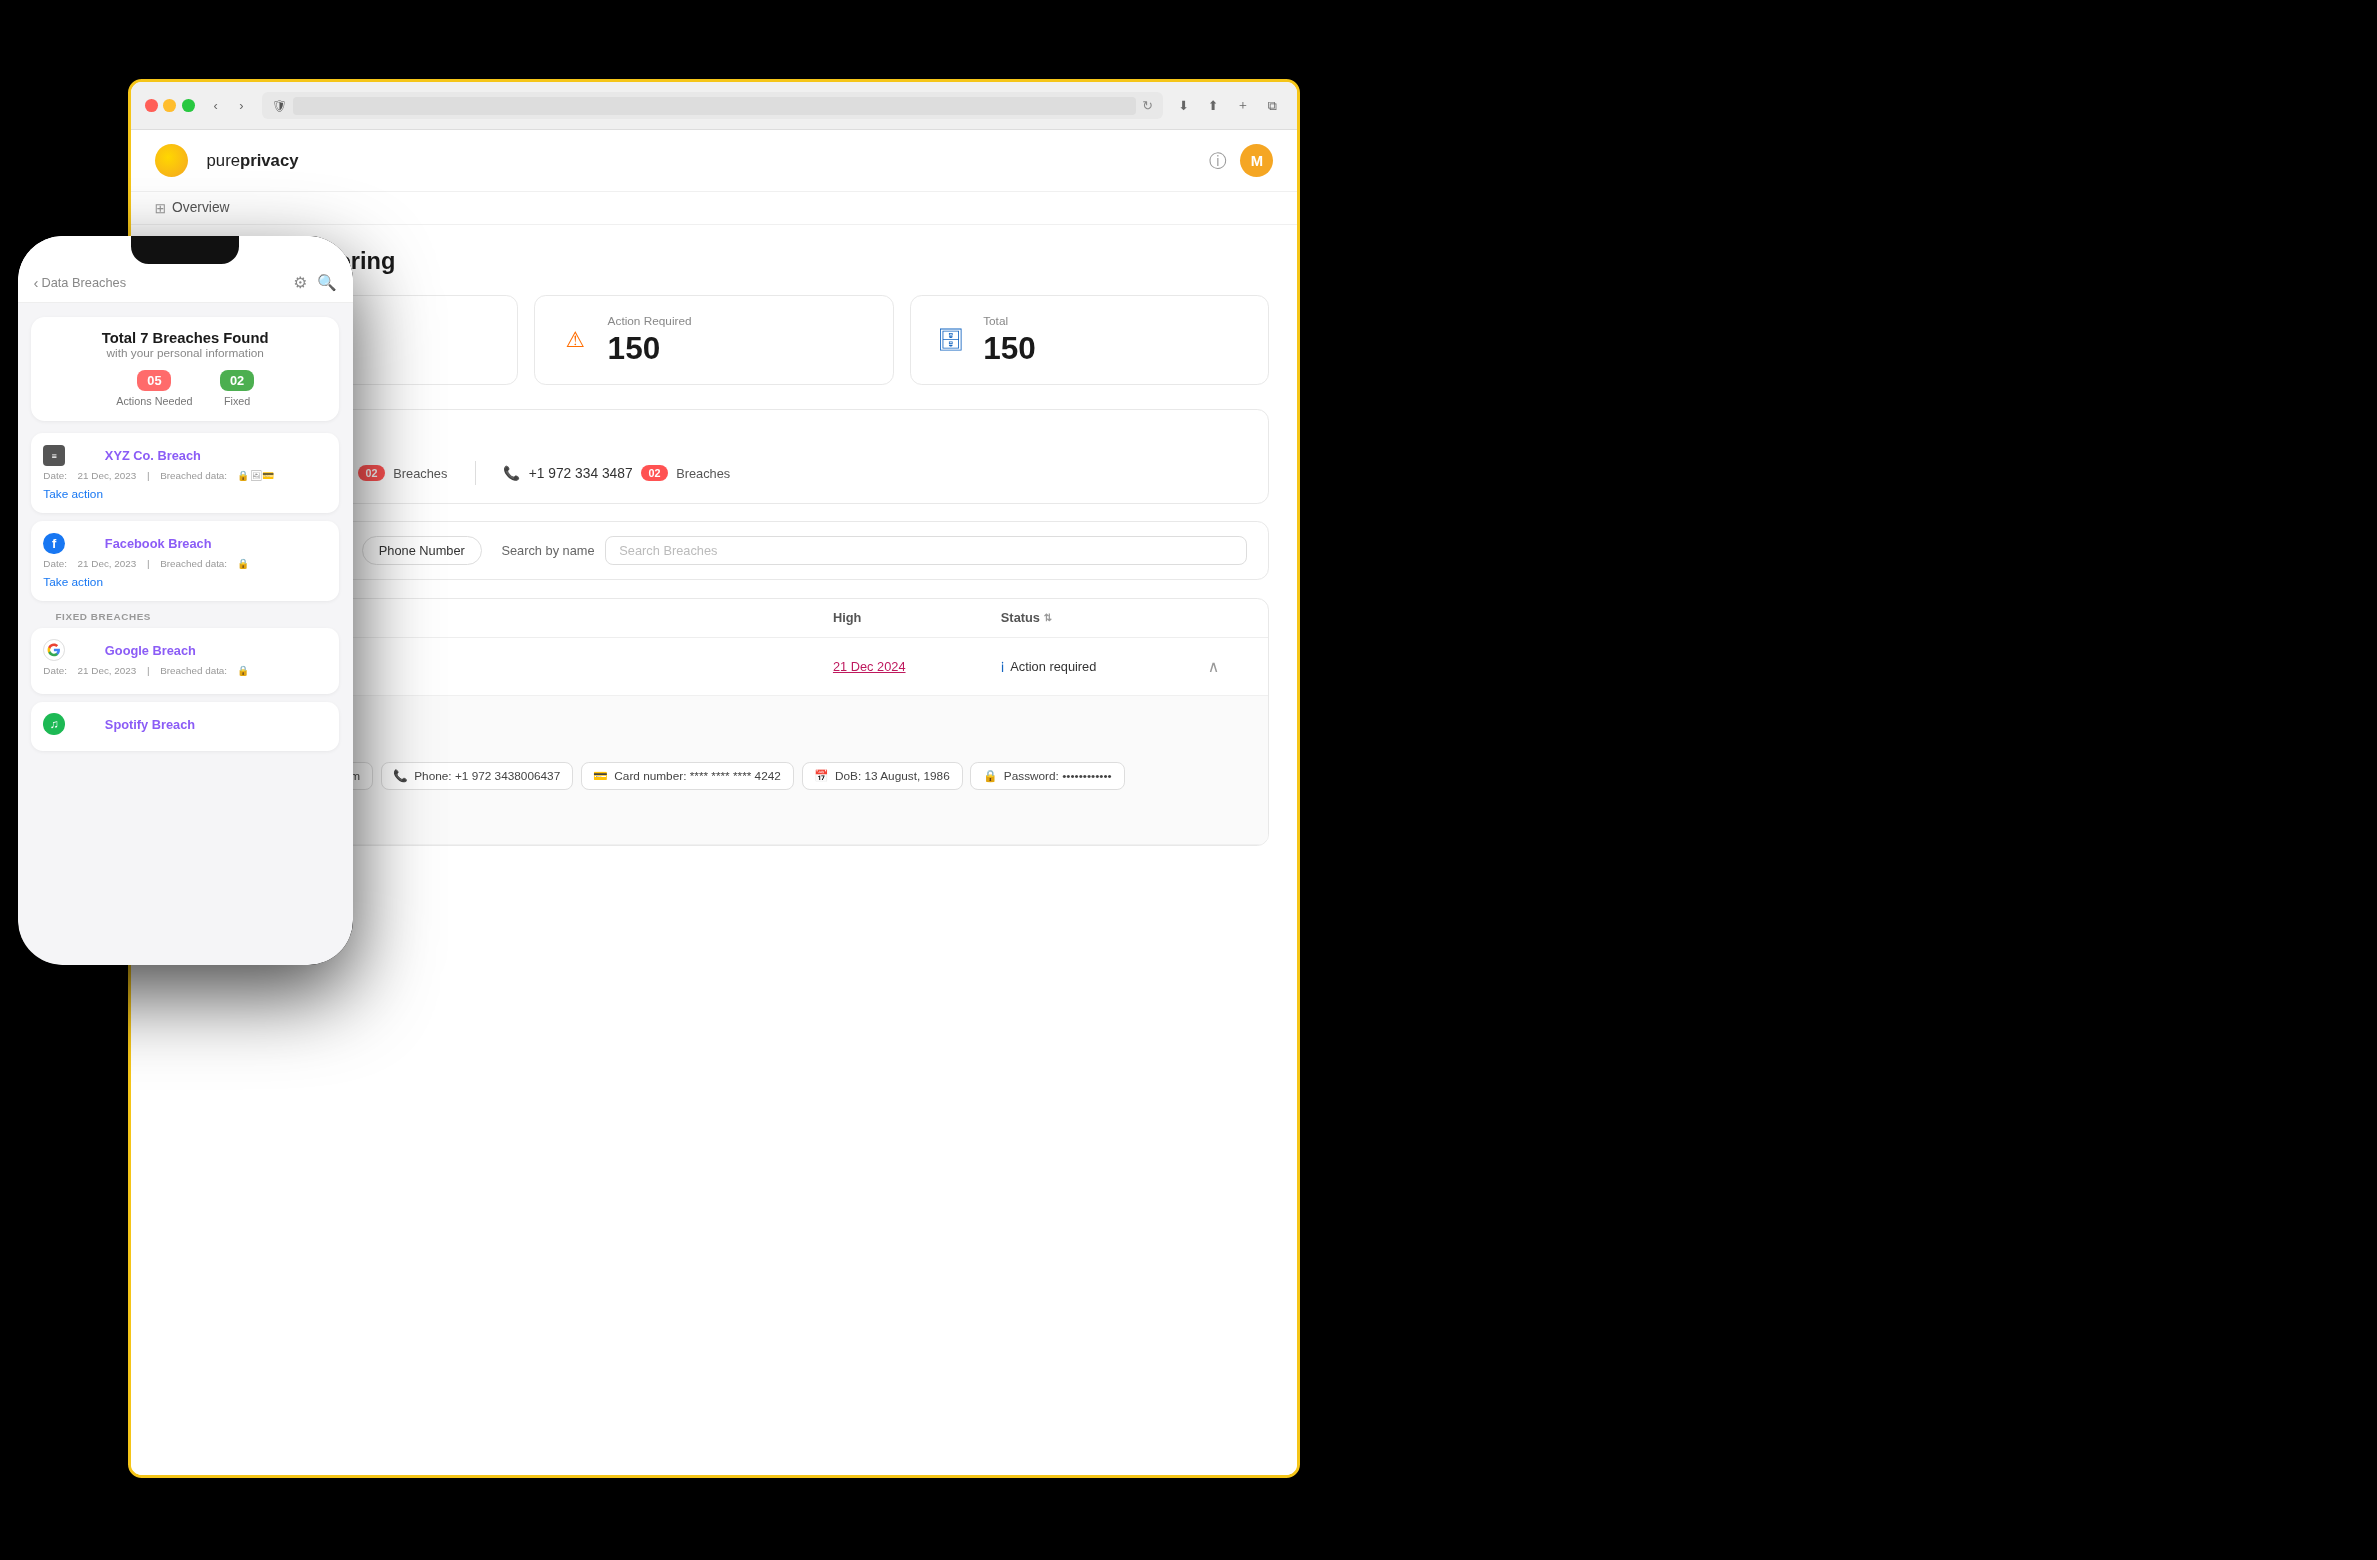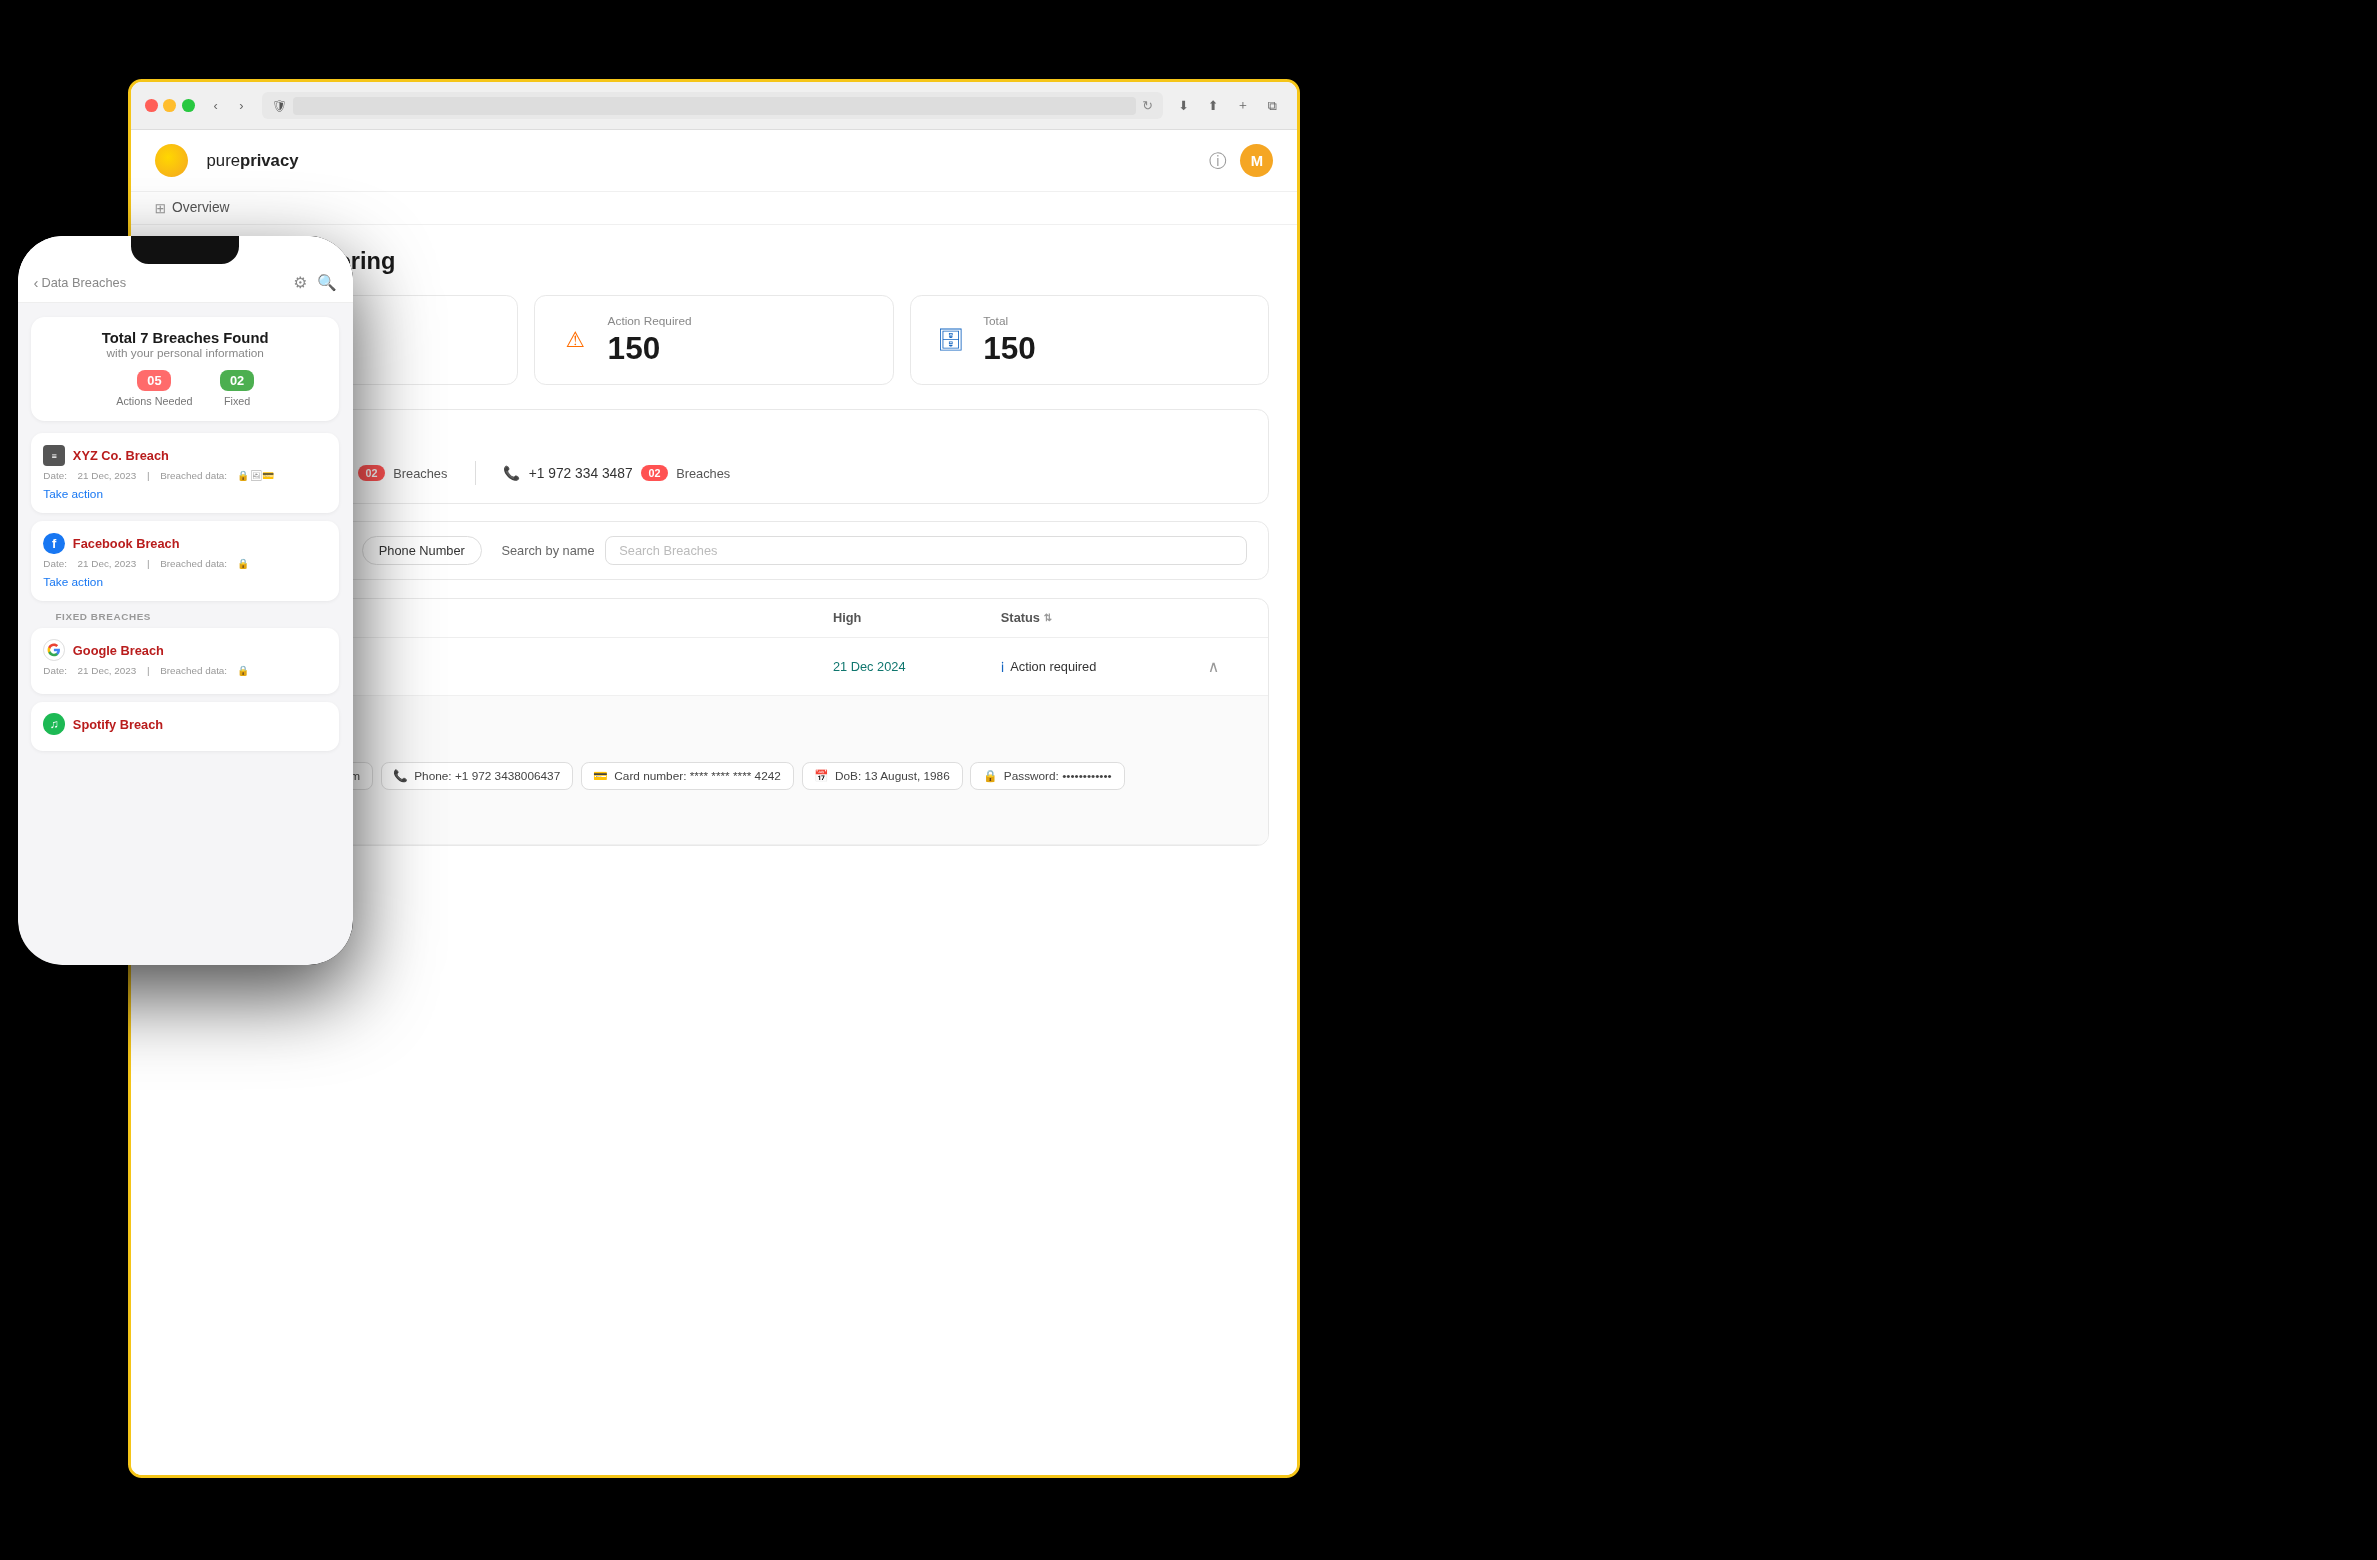--- a/index.html
+++ b/index.html
@@ -266,21 +266,21 @@
     }
     .breach-name-wrap { display: flex; align-items: center; gap: 9.9px; }
     .breach-fb-icon {
       width: 29.6px; height: 29.6px;
       background: #1877f2;
       border-radius: 50%;
       display: flex; align-items: center; justify-content: center;
       color: #fff; font-weight: 900; font-size: 16.7px;
     }
     .breach-name { font-size: 13.8px; color: #222; }
-    .breach-date { font-size: 12.8px; color: #0f766e; }
+    .breach-date { font-size: 12.8px; color: #be185d; text-decoration: underline; }
     .action-required-wrap { display: flex; align-items: center; gap: 5.9px; }
     .action-icon { color: #1565c0; font-size: 13.8px; }
     .action-text { font-size: 12.8px; color: #333; }
     .chevron-up { color: #999; font-size: 15.8px; cursor: pointer; }
 
     
     .breach-detail {
       background: #fafafa;
       padding: 13.8px 21.7px 17.7px;
       border-top: 1px solid #f0f0f0;
@@ -423,21 +423,21 @@
       background: linear-gradient(135deg, #4285f4 25%, #ea4335 25%, #ea4335 50%, #fbbc05 50%, #fbbc05 75%, #34a853 75%);
       color: #fff;
       font-weight: 700;
     }
     .phone-breach-icon-spotify {
       width: 21.7px; height: 21.7px;
       background: #1db954; border-radius: 50%;
       display: flex; align-items: center; justify-content: center;
       color: #fff; font-size: 11.8px;
     }
-    .phone-breach-name { font-size: 12.8px; font-weight: 600; color: #b91c1c; }
+    .phone-breach-name { font-size: 12.8px; font-weight: 600; color: #8b5cf6; margin-left: 32px; }
     .phone-breach-meta { font-size: 9.9px; color: #999; margin-bottom: 5.9px; }
     .phone-breach-meta span { margin-right: 7.9px; }
     .phone-take-action { color: #1877f2; font-size: 11.8px; font-weight: 500; cursor: pointer; }
 
     
     .phone-section-header {
       font-size: 9.9px;
       font-weight: 700;
       color: #999;
       letter-spacing: 0.06em;

